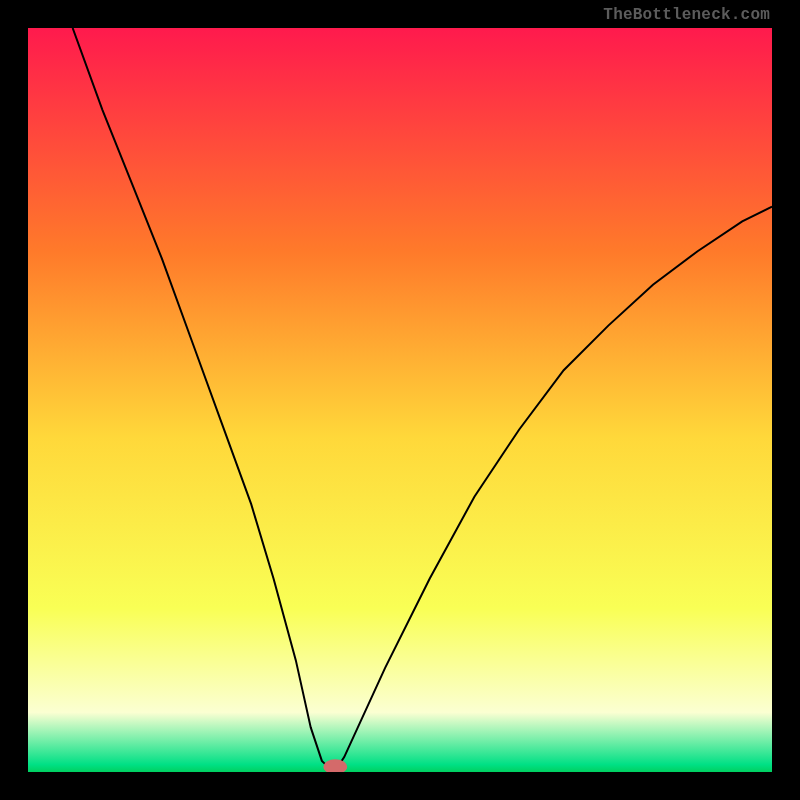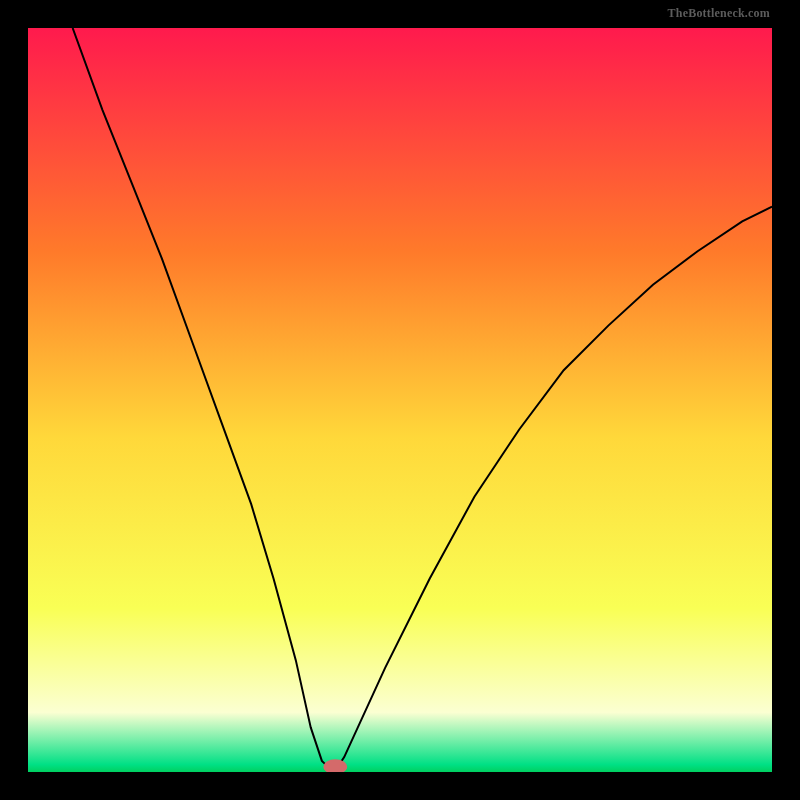--- a/index.html
+++ b/index.html
@@ -22,22 +22,22 @@
     position: absolute;
     top: 28px;
     left: 28px;
     width: 744px;
     height: 744px;
   }
   .watermark {
     position: absolute;
     top: 6px;
     right: 30px;
-    font-family: Liberation Serif, serif;
-    font-size: 12px;
+    font-family: Liberation Mono, monospace;
+    font-size: 16px;
     font-weight: 600;
     color: #5c5c5c;
     letter-spacing: 0.2px;
   }
   svg {
     display: block;
   }
 </style>
 </head>
 <body>

